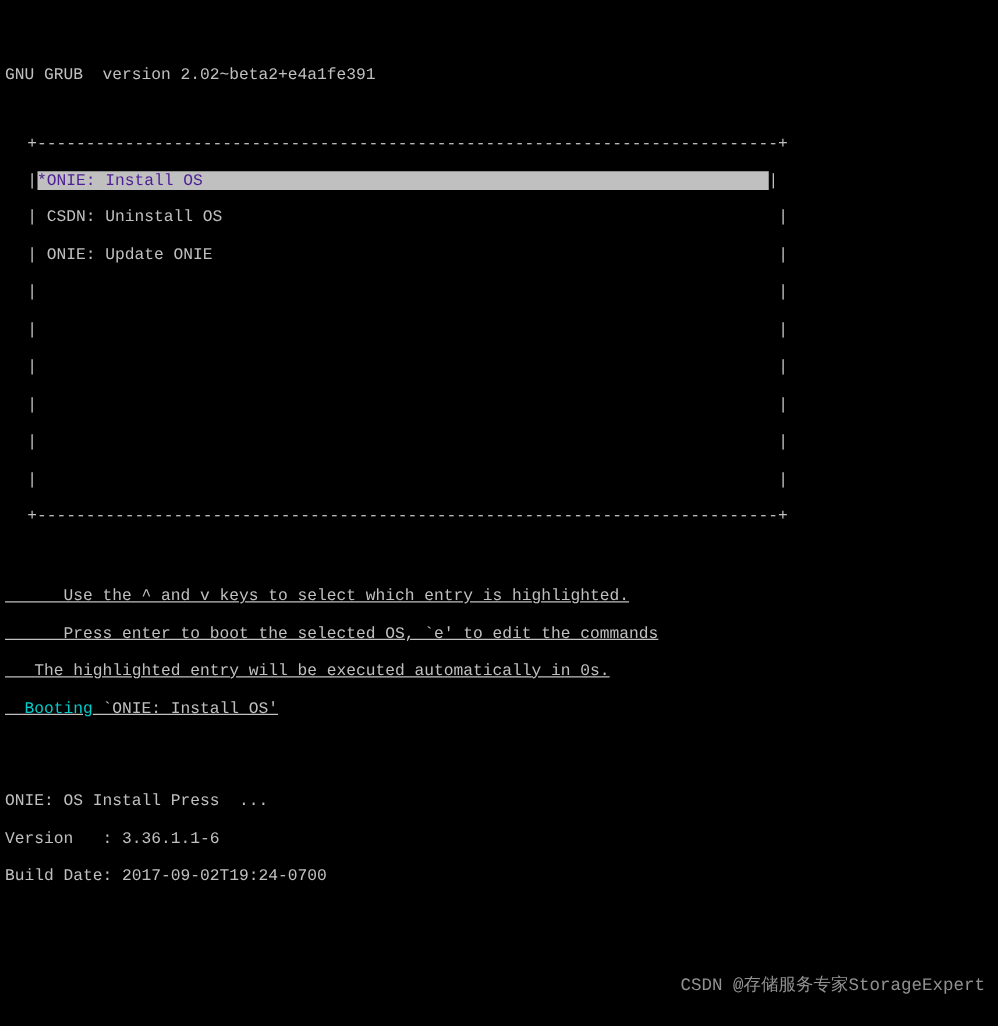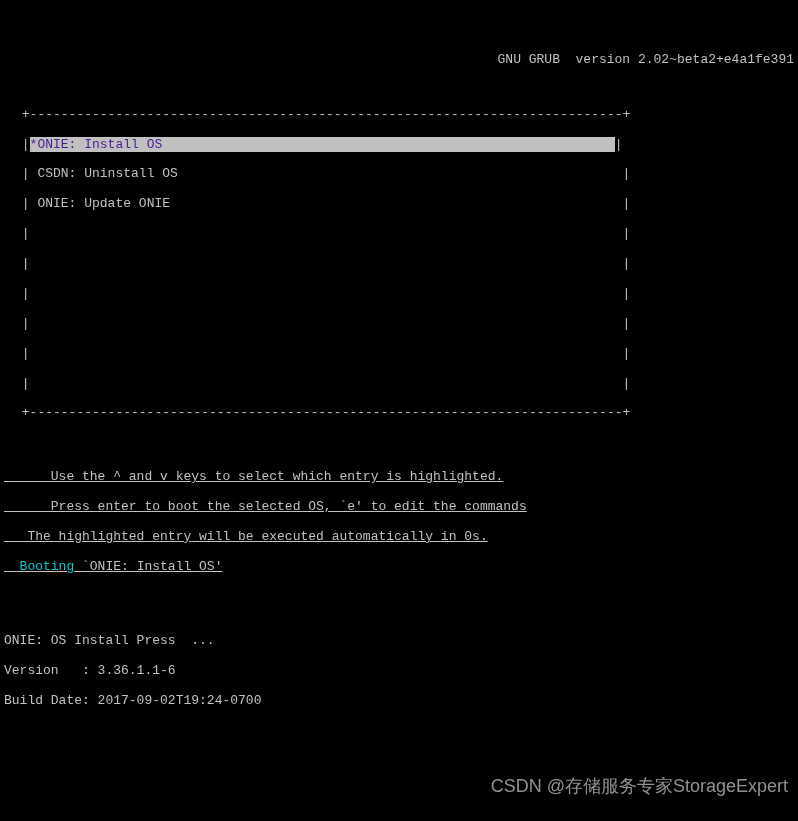--- a/index.html
+++ b/index.html
@@ -8,36 +8,36 @@
       color: #c0c0c0;
       font-family: 'Consolas', 'Courier New', monospace;
       font-size: 13px;
       line-height: 1.15;
       width: 798px;
       height: 821px;
       overflow: hidden;
       padding: 8px 4px;
       white-space: pre;
     }
-    .title { text-align: right; margin-bottom: 10px; color: #c0c0c0; }
+    .title { text-align: left; margin-bottom: 10px; color: #c0c0c0; }
     .menu-box { margin: 0 10px; }
     .border-line { color: #c0c0c0; letter-spacing: 0; }
     .menu-item { }
     .menu-item.selected { background: #c0c0c0; color: #4c1d95; }
     .pipe { color: #c0c0c0; }
     .instructions { margin-top: 4px; text-decoration: underline; }
     .cyan { color: #00cccc; }
     .watermark {
       position: absolute;
       bottom: 24px;
       right: 10px;
       color: #aaa;
-      font-size: 18px;
+      font-size: 14px;
       opacity: 0.85;
-      font-family: Liberation Sans, sans-serif;
+      font-family: Liberation Mono, monospace;
     }
   </style>
 </head>
 <body>
 
 
 <div class="title">GNU GRUB  version 2.02~beta2+e4a1fe391</div>
 <div class="menu-box">
 <div class="border-line"> +----------------------------------------------------------------------------+</div>
 <div><span class="pipe"> |</span><span class="menu-item selected"><span>*ONIE: Install OS</span>                                                          </span><span class="pipe">| </span></div>

